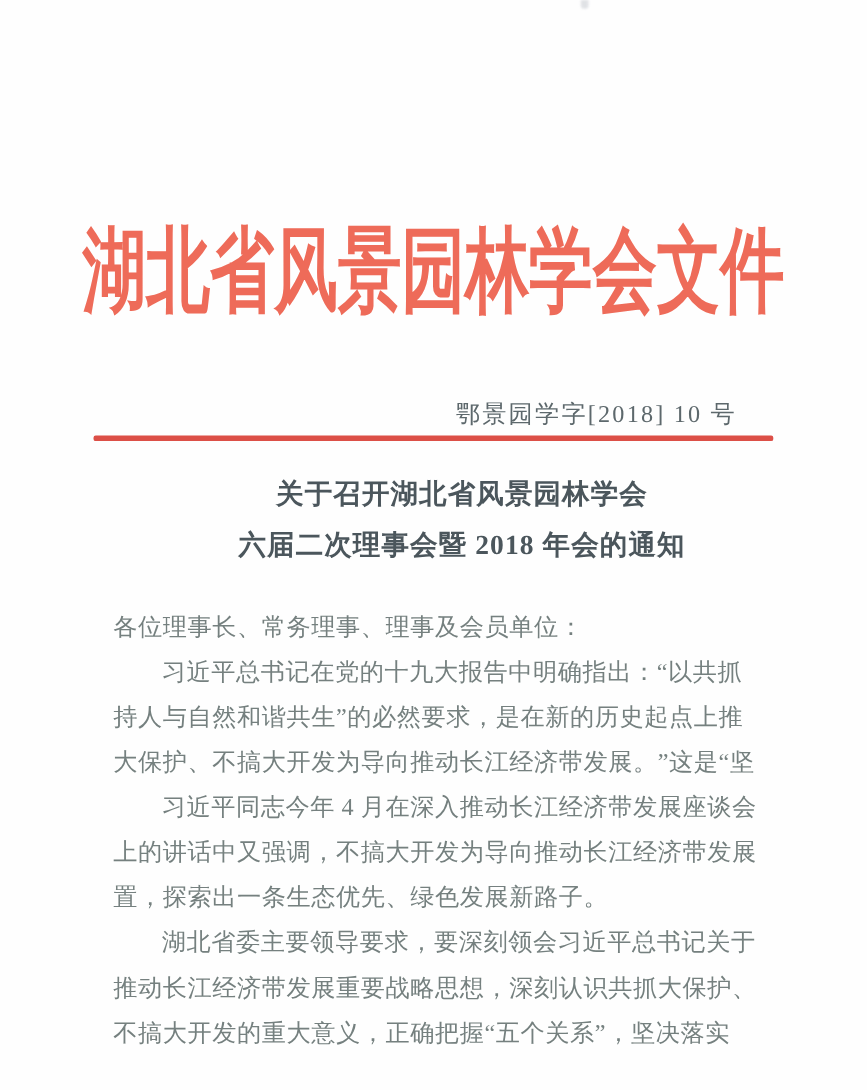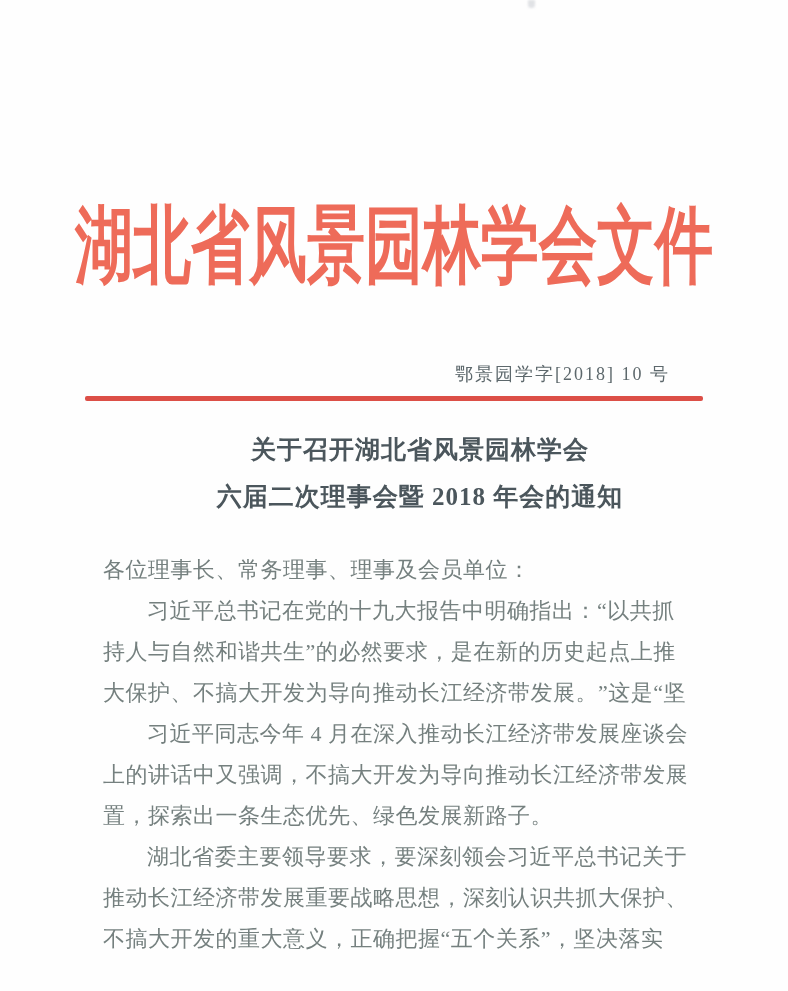--- a/index.html
+++ b/index.html
@@ -39,21 +39,21 @@
     color: #ee6b59;
     white-space: nowrap;
     transform: scaleY(1.45);
     transform-origin: center top;
     font-family: "Liberation Serif", serif;
   }
   .doc-number {
     position: absolute;
     top: 362px;
     right: 118px;
-    font-size: 18px;
+    font-size: 22px;
     letter-spacing: 2px;
     color: #5d686c;
     white-space: nowrap;
   }
   .divider {
     position: absolute;
     top: 396px;
     left: 85px;
     width: 618px;
     height: 5px;

